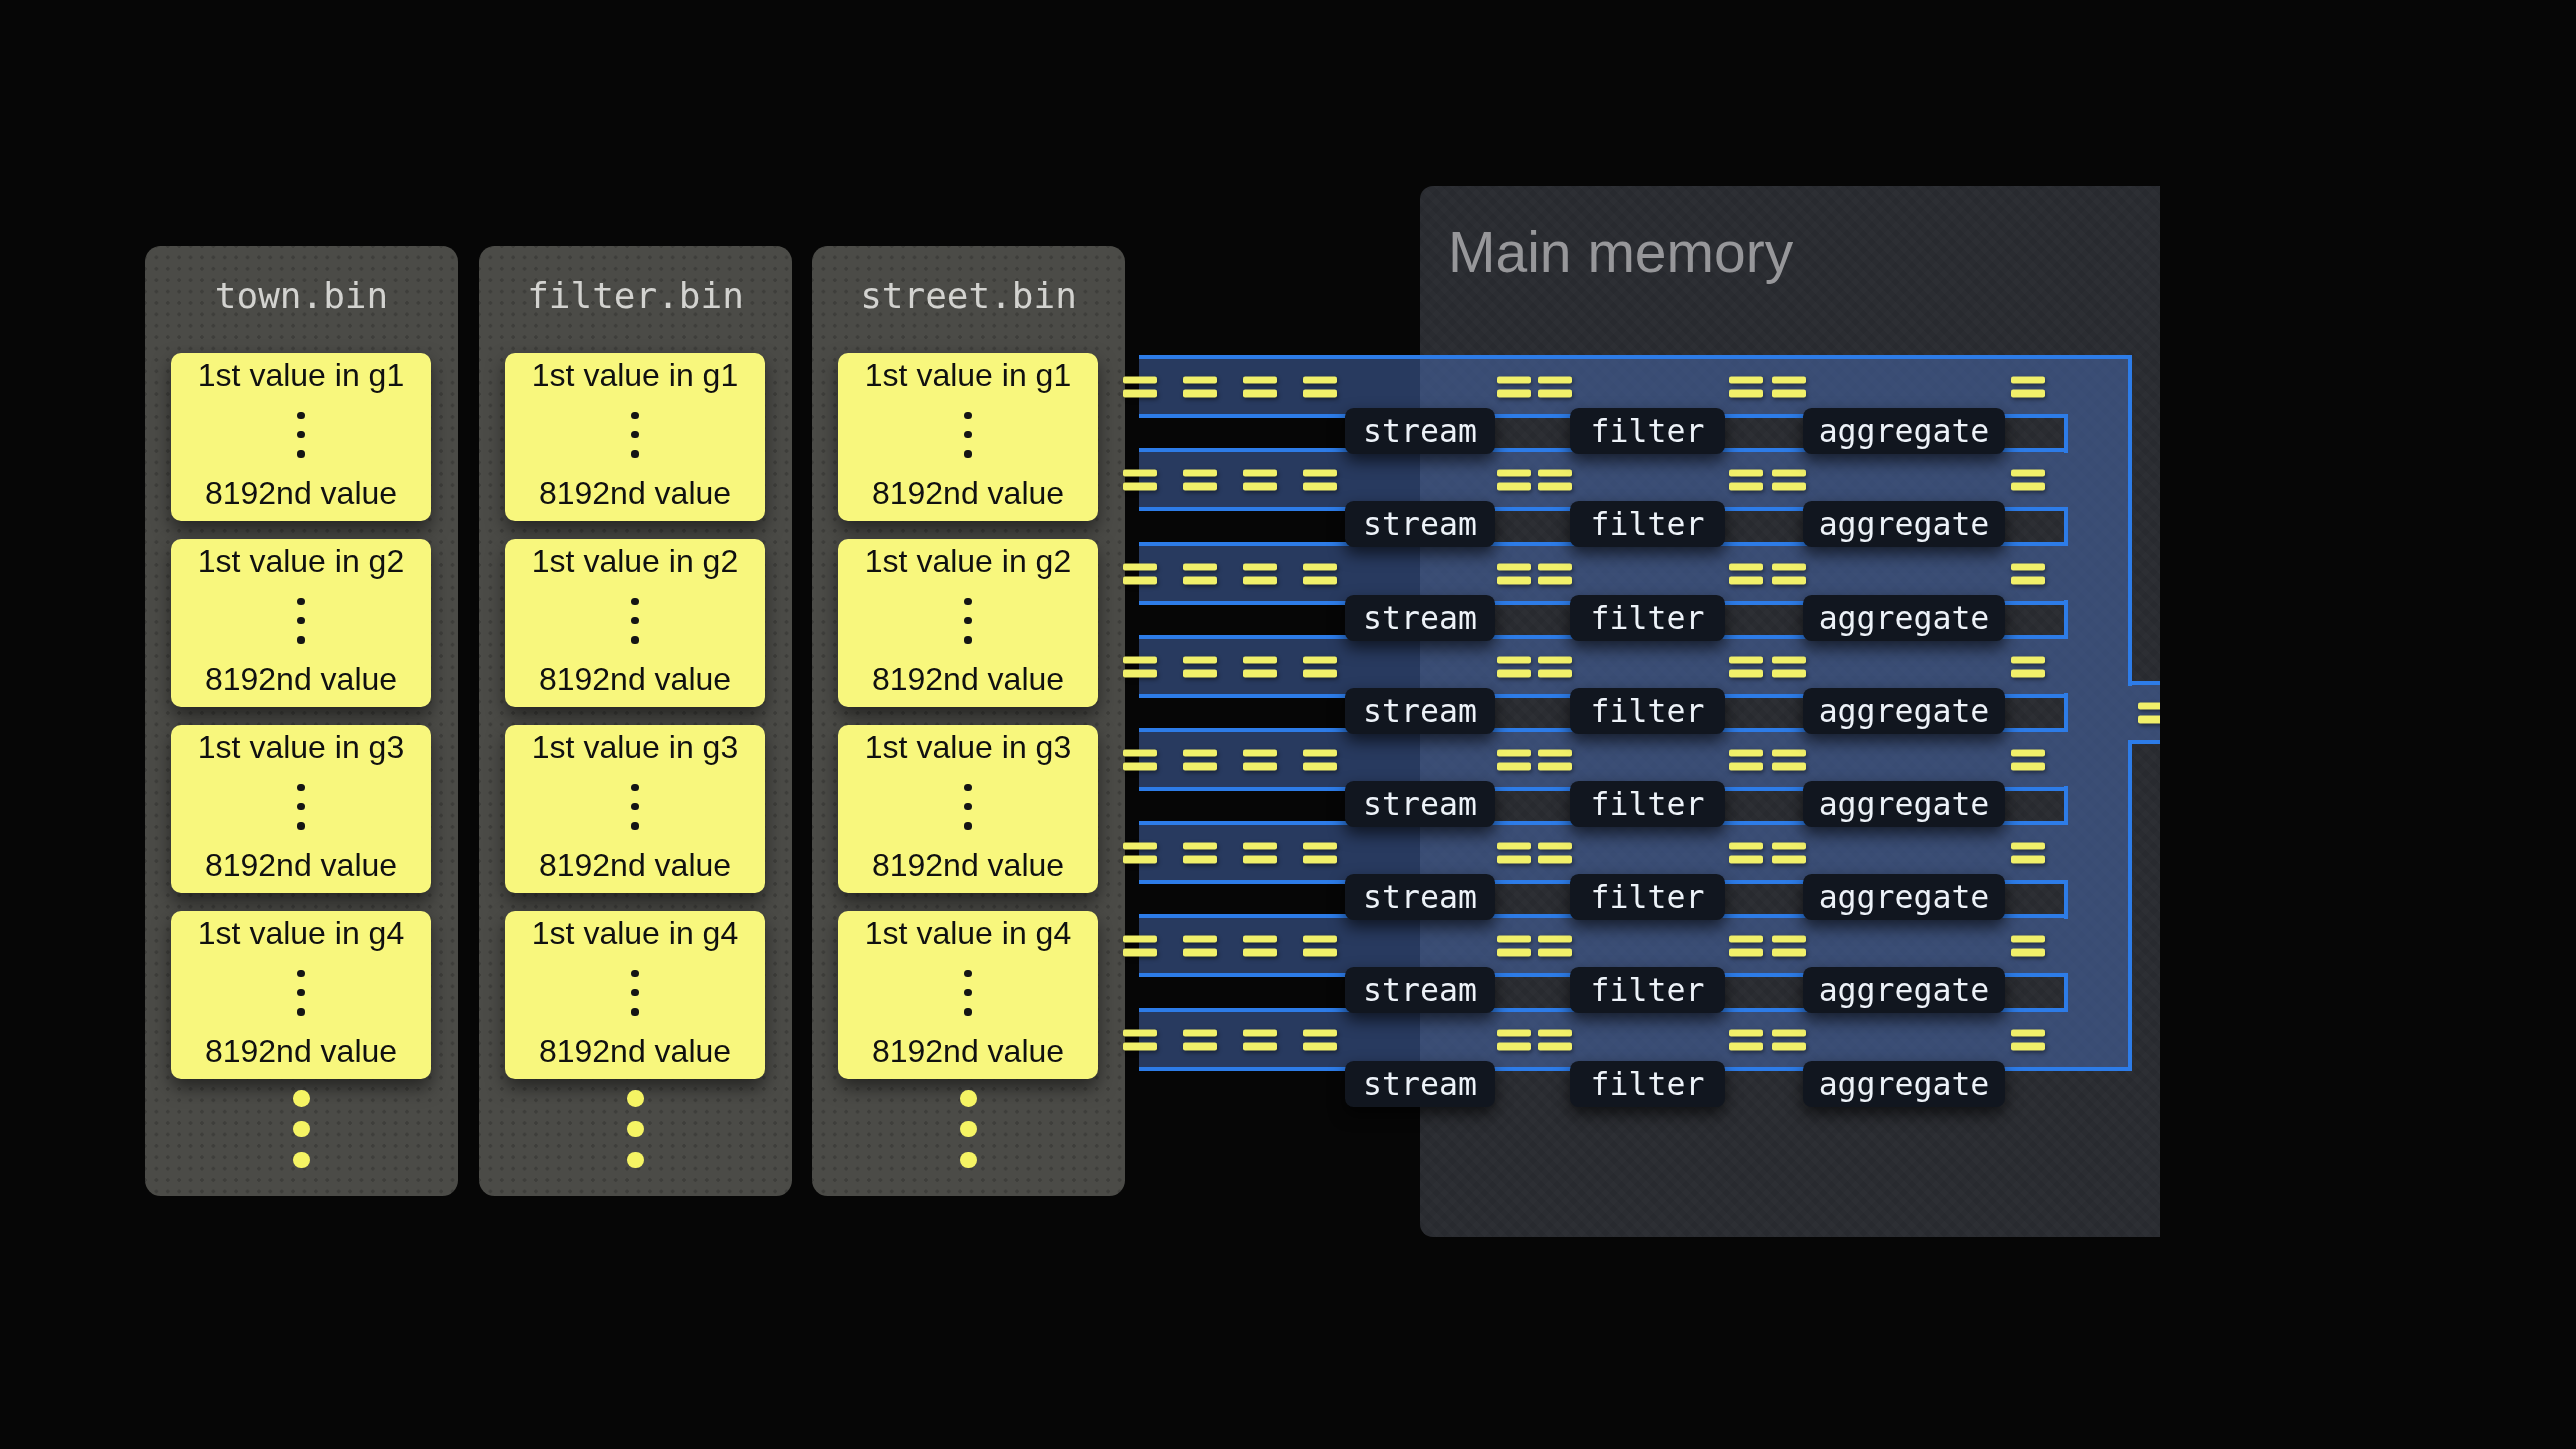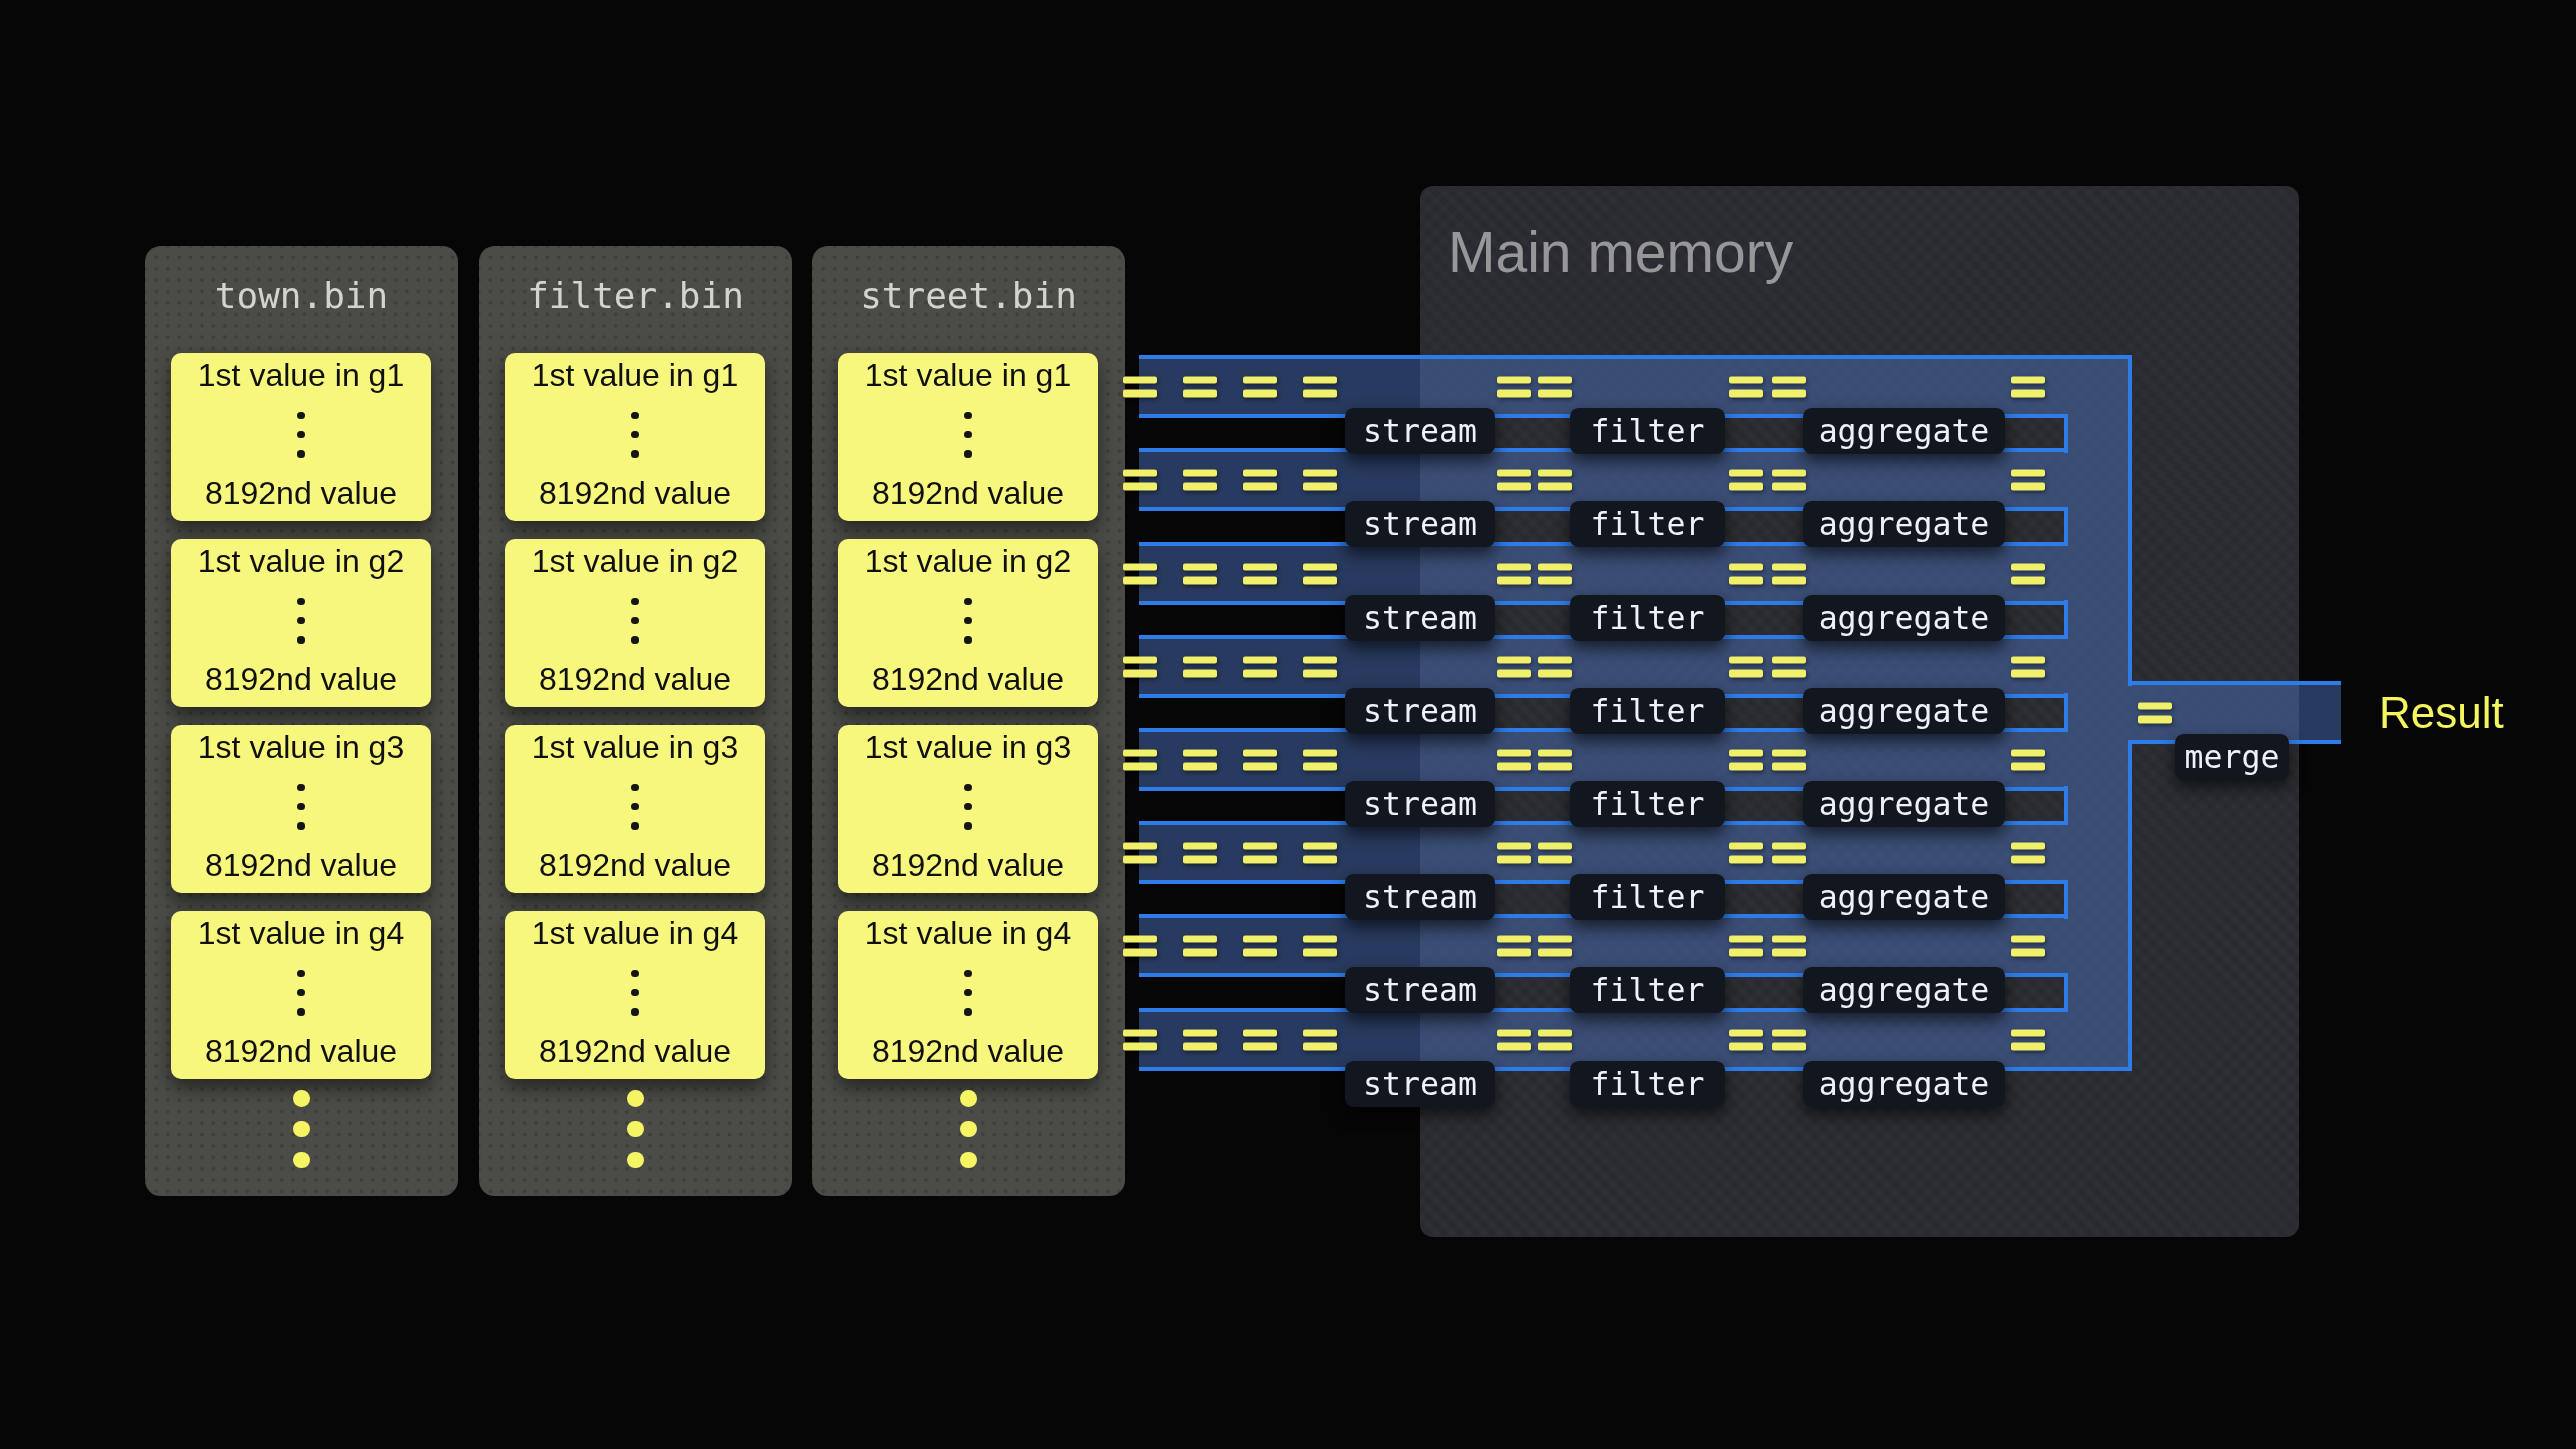--- a/index.html
+++ b/index.html
@@ -1,16 +1,16 @@
 <!DOCTYPE html>
 <html style="font-size:11.4px"><head>
 <meta charset="utf-8">
 <style>
   html,body{margin:0;padding:0;background:#060606;}
-  #stage{position:relative;width:2576px;height:1449px;background:#060606;overflow:hidden;
+  #stage{position:relative;width:2160px;height:1449px;background:#060606;overflow:hidden;
          font-family:"Liberation Sans",sans-serif;
          --blue:#2d7ce8; --yellow:#f1f06a; --blockyellow:#f8f77d; --rowfill:rgba(73,108,178,.52);}
   .mono{font-family:"DejaVu Sans Mono","Liberation Mono",monospace;margin-top:44px;}
 
   
   .fcol{position:absolute;top:246px;width:313px;height:950px;border-radius:15.7px;
         background-color:#4b4b47;
         background-image:radial-gradient(rgba(0,0,0,0.17) 1.6px,transparent 1.9px);
         background-size:11.4px 11.4px;background-position:5.7px 5.7px;}
   .fcol-title{margin-top:30px;text-align:center;font-size:36px;line-height:40px;color:#d3d3d0;

